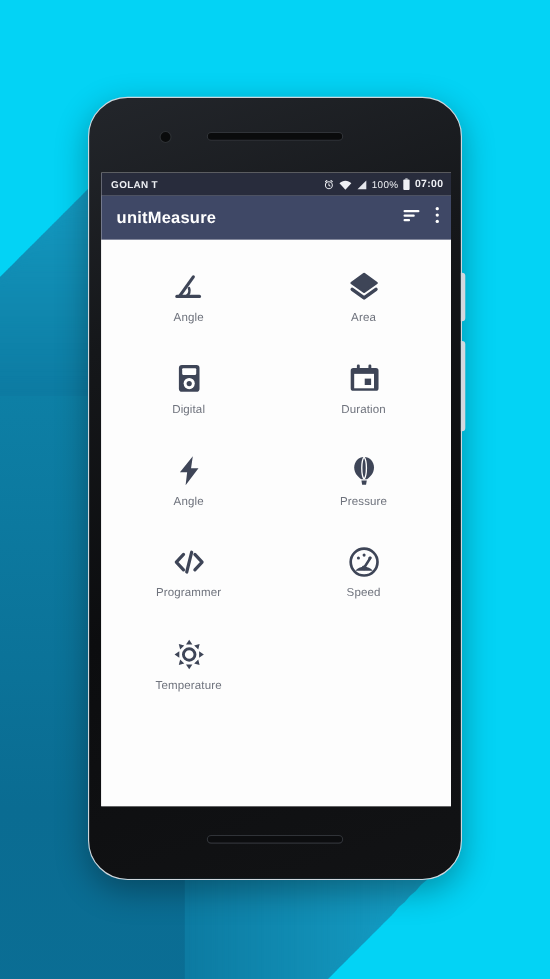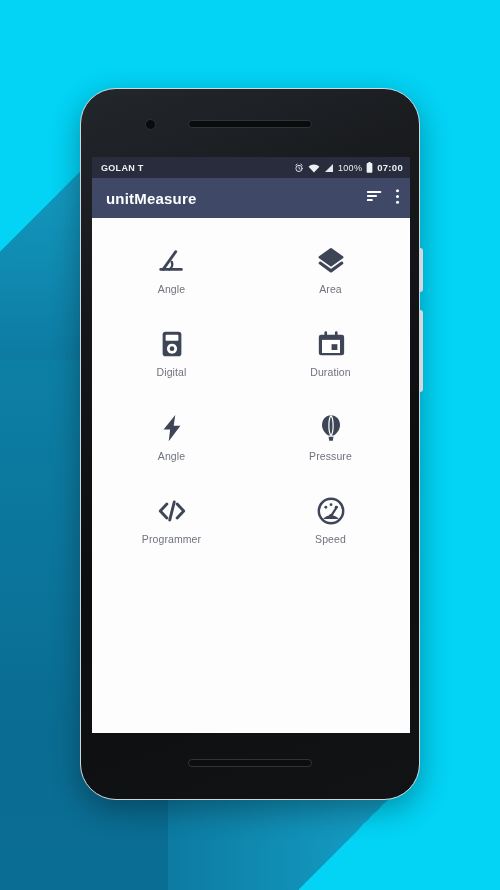--- a/index.html
+++ b/index.html
@@ -392,20 +392,38 @@
               <circle cx="10.5" cy="12" r="1.5" fill="#3e4557"></circle>
               <circle cx="16" cy="9.2" r="1.5" fill="#3e4557"></circle>
               <circle cx="21.5" cy="12" r="1.5" fill="#3e4557"></circle>
               <path d="M16 21.5 22.2 11.8" stroke="#3e4557" stroke-width="2.4" stroke-linecap="round"></path>
               <circle cx="16" cy="21.6" r="2.3" fill="#3e4557"></circle>
             </svg>
           </span>
           <span class="cell-label">Speed</span>
         </div>
 
+        <div class="grid-cell">
+          <span class="cell-icon">
+            <svg width="30" height="30" viewBox="0 0 32 32">
+              <circle cx="16" cy="16" r="5.6" fill="none" stroke="#3e4557" stroke-width="2.8"></circle>
+              <g fill="#3e4557">
+                <path d="M16 1.8l3.1 4.6h-6.2L16 1.8z"></path>
+                <path d="M16 30.2l-3.1-4.6h6.2L16 30.2z"></path>
+                <path d="M1.8 16l4.6-3.1v6.2L1.8 16z"></path>
+                <path d="M30.2 16l-4.6 3.1v-6.2L30.2 16z"></path>
+                <path d="M5.9 5.9l5.3 1.3-4 4-1.3-5.3z"></path>
+                <path d="M26.1 5.9l-1.3 5.3-4-4 5.3-1.3z"></path>
+                <path d="M5.9 26.1l1.3-5.3 4 4-5.3 1.3z"></path>
+                <path d="M26.1 26.1l-5.3-1.3 4-4 1.3 5.3z"></path>
+              </g>
+            </svg>
+          </span>
+          <span class="cell-label">Temperature</span>
+        </div>
 
 
       </div>
     </div>
 
     <div id="bezel-bottom">
       <div id="bottom-speaker"></div>
     </div>
 
   </div>

